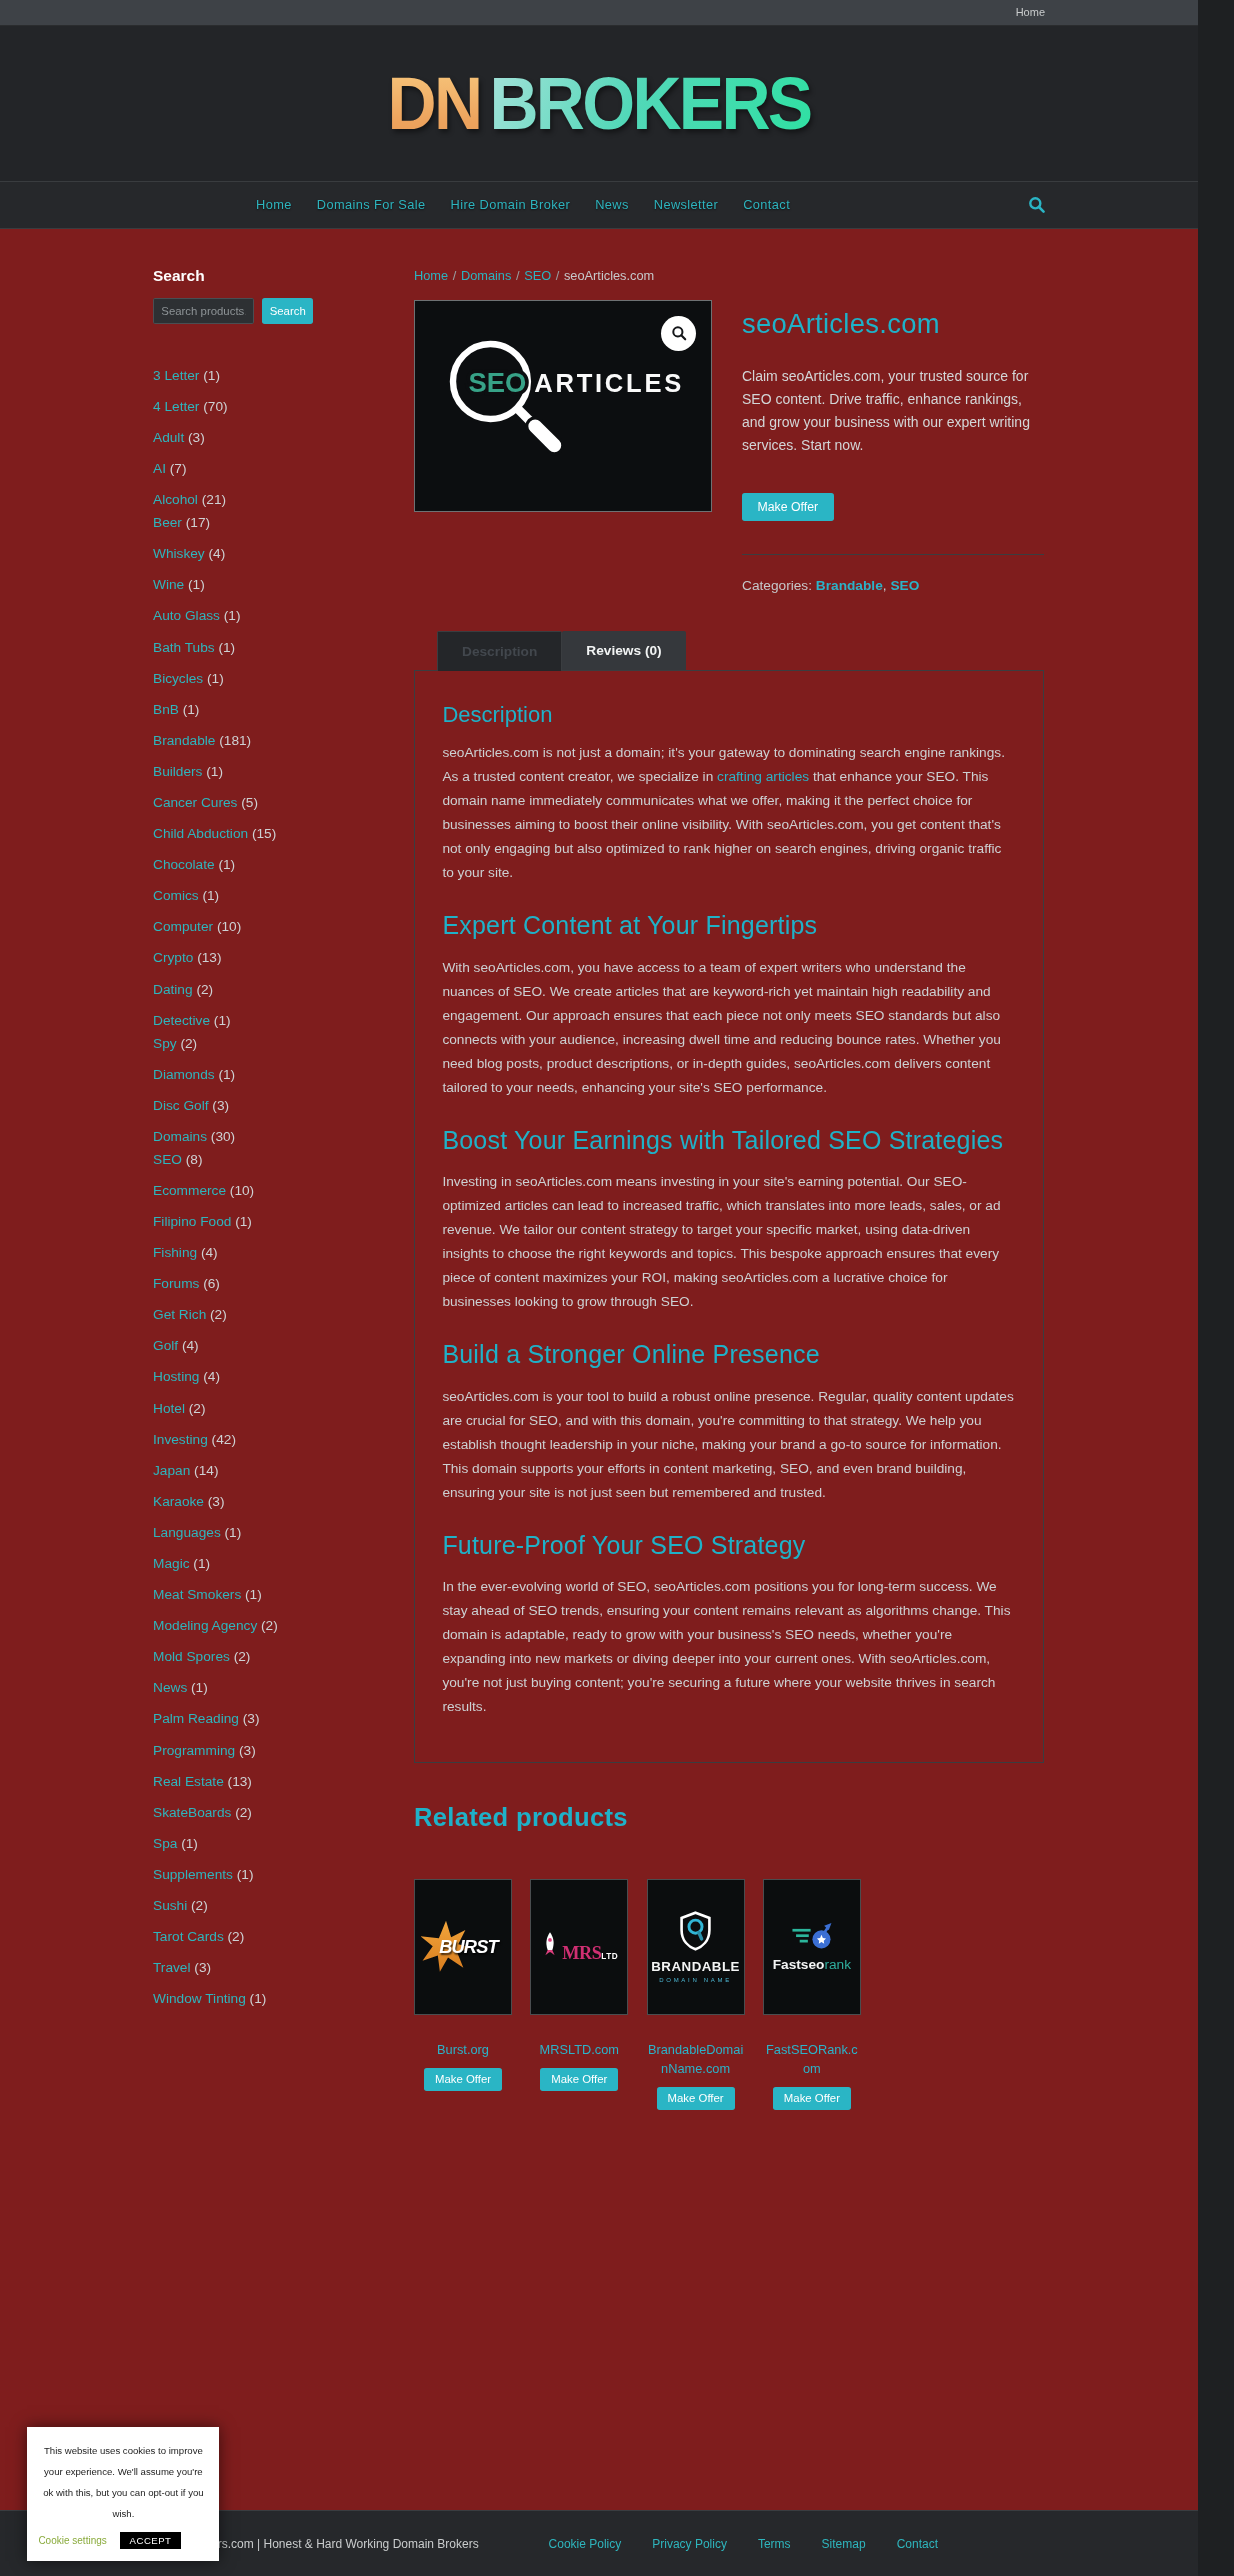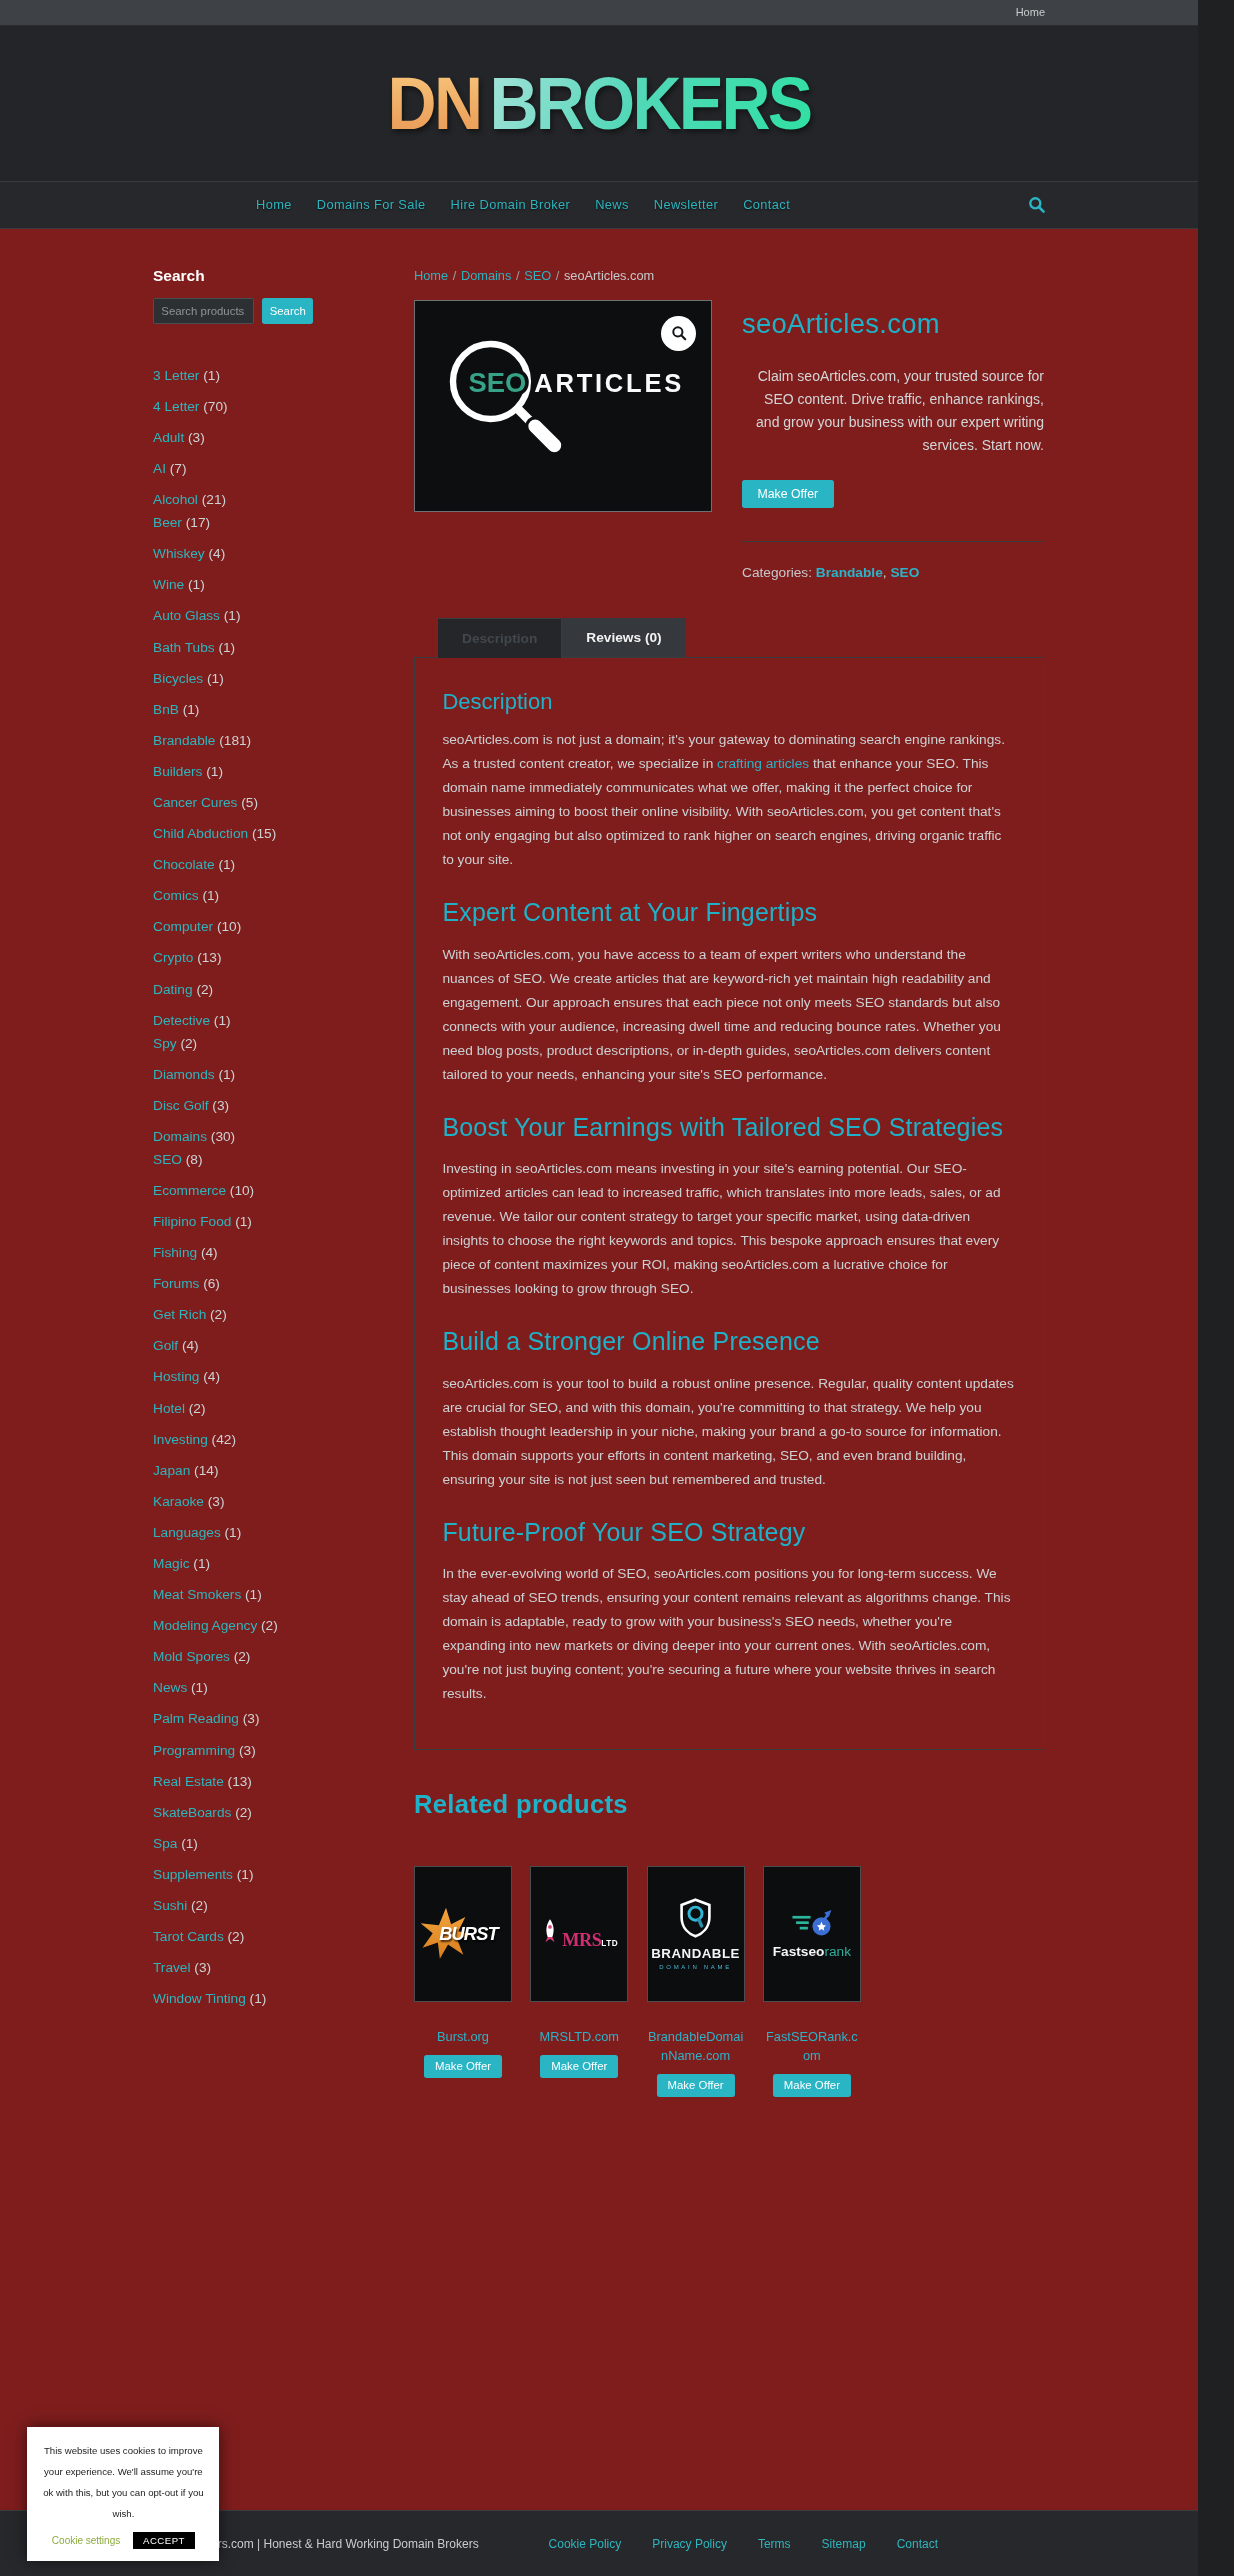--- a/index.html
+++ b/index.html
@@ -55,21 +55,21 @@
   .crumb-sep { color:#9aa0a3; margin:0 4.6px; }
 
   
   .product-row { display:flex; }
   .product-image { width:298px; height:212px; background:#0c0e10; border:0.9px solid #6e7173; position:relative; flex-shrink:0; cursor:pointer; }
   .pi-logo { position:absolute; left:25.6px; top:33px; }
   .zoom-btn { position:absolute; top:14.6px; right:14.6px; width:35px; height:35px; border-radius:50%; background:#fff;
               display:flex; align-items:center; justify-content:center; cursor:pointer; }
   .product-info { margin-left:30px; padding-top:7.3px; width:302px; }
   .product-title { color:#1fb1c8; font-size:27.4px; font-weight:500; margin:0 0 25px; letter-spacing:0.3px; }
-  .short-desc { color:#d3d6d7; font-size:14px; line-height:23px; margin:0 0 23px;text-align:right; }
+  .short-desc { color:#d3d6d7; font-size:14px; line-height:23px; margin:0 0 36px; }
   .make-offer { background:#2ab5c5; color:#fff; border:none; border-radius:2.7px; padding:7.3px 15.5px;
                 font-size:12.3px; cursor:pointer; font-family:"Liberation Sans",sans-serif; }
   .info-divider { border:none; border-top:0.9px solid #3a3d40; margin:33px 0 0; }
   .cats-line { margin-top:23px; font-size:13.7px; color:#c6c9cb; }
   .cats-line a { color:#2bb3c9; font-weight:bold; text-decoration:none; cursor:pointer; }
 
   
   .tabs { display:flex; padding-left:23px; margin-top:38px; position:relative; z-index:1; }
   .tab { padding:12px 24px; font-size:13.7px; font-weight:bold; cursor:pointer; border-radius:1.8px 1.8px 0 0; }
   .tab-description { background:#242629; border:0.9px solid #3a3d40; border-bottom:none; margin-bottom:-0.9px; color:#42474d; }
@@ -111,21 +111,21 @@
   .site-footer { position:absolute; left:0; right:0; bottom:0; height:66px; border-top:0.9px solid #3a3d40;
                  display:flex; align-items:center; padding:0 260px 0 169px; background:#26282b; }
   .copyright { color:#c9cccd; font-size:12px; }
   .footer-links { list-style:none; display:flex; gap:31px; margin:0 0 0 auto; padding:0; }
   .footer-links li { color:#2eb5bd; font-size:12px; cursor:pointer; }
 
   
   .cookie-box { position:absolute; left:27.4px; bottom:14.6px; width:192px; background:#ffffff; z-index:20;
                 padding:13.7px 11px 12px; box-shadow:0 0 14.6px rgba(0,0,0,.55); text-align:center; }
   .cookie-box p { margin:0; color:#1d1d1d; font-size:9.6px; line-height:21px; }
-  .cookie-actions { display:flex; align-items:center; justify-content:center; gap:12.8px; margin-top:8.2px; }
+  .cookie-actions { display:flex; align-items:center; justify-content:flex-start; gap:12.8px; margin-top:8.2px; }
   .cookie-settings { color:#8aab3c; font-size:10px; cursor:pointer; text-decoration:none; }
   .cookie-accept { background:#000; color:#fff; border:none; font-size:9.6px; padding:3px 10px;
                    letter-spacing:0.5px; cursor:pointer; font-family:"Liberation Sans",sans-serif; }
 </style>
 </head>
 <body>
 
 <div class="page">
 
   <div class="topbar">

